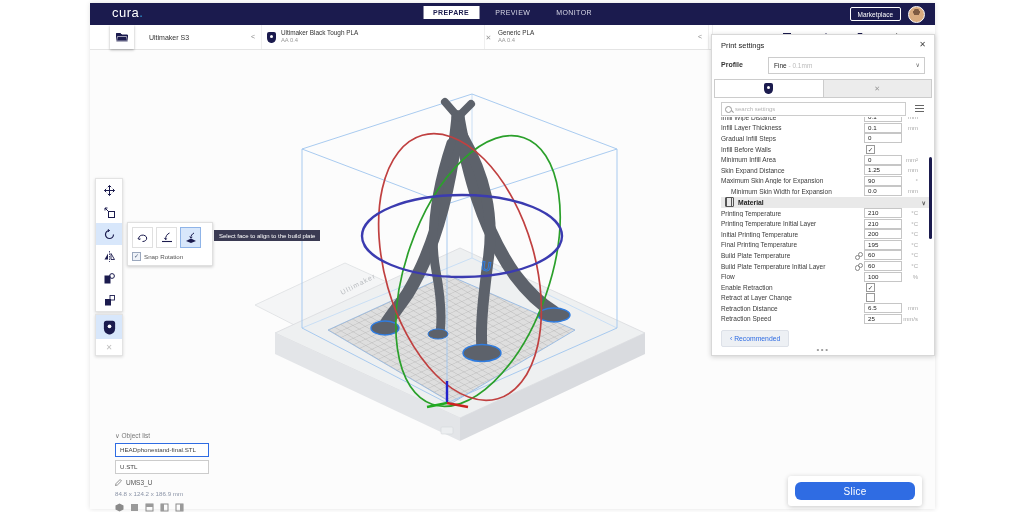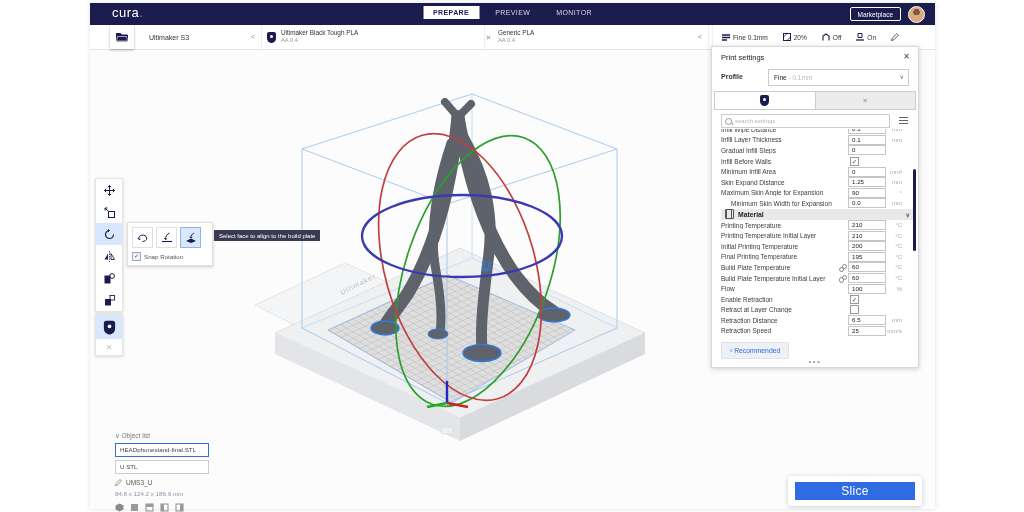--- a/index.html
+++ b/index.html
@@ -32,21 +32,21 @@
   .mat2line .l2{font-size:5.8px;color:#999;}
   .printcore{display:inline-block;width:9px;height:11px;background:#1b1b4e;border-radius:2px 2px 45% 45%;
     position:relative;}
   .printcore::after{content:"";position:absolute;left:3px;top:3px;width:3px;height:3px;border-radius:50%;background:#fff;}
   .ext-x{display:inline-block;width:9px;height:9px;line-height:9px;text-align:center;color:#9a9a9a;font-size:7px;}
   .summary{position:absolute;left:622px;width:196px;top:0;height:24px;border-left:1px solid #efefef;
     display:flex;align-items:center;justify-content:space-between;padding:0 9px;box-sizing:border-box;}
   .sum-item{display:flex;align-items:center;gap:3px;font-size:6.6px;color:#333;}
   .sicon{display:inline-block;}
   
-  .panel{position:absolute;left:621px;top:43px;width:208px;height:322px;background:#fff;
+  .panel{position:absolute;left:621px;top:31px;width:224px;height:322px;background:#fff;
     border:1px solid #d8d8d8;box-shadow:0 1px 5px rgba(0,0,0,.18);z-index:18;box-sizing:border-box;}
   .p-title{position:absolute;left:9px;top:6px;font-size:7.5px;color:#222;}
   .p-close{position:absolute;right:8px;top:5px;font-size:8px;color:#444;}
   .p-profile-label{position:absolute;left:9px;top:26px;font-size:7px;color:#333;font-weight:bold;}
   .p-select{position:absolute;left:56px;right:9px;top:22px;height:15px;border:1px solid #ccc;
     font-size:6.5px;line-height:15px;padding:0 5px;color:#222;}
   .p-select .hint{color:#bbb;}
   .p-select .chevd{position:absolute;right:4px;top:0;color:#666;font-size:6px;}
   .p-tabs{position:absolute;left:2px;right:2px;top:44px;height:18px;display:flex;border-bottom:1px solid #ccc;}
   .p-tab{flex:1;display:flex;align-items:center;justify-content:center;border:1px solid #ccc;border-bottom:none;}
@@ -109,22 +109,22 @@
   .obj-head{font-size:6.5px;color:#777;margin-bottom:3px;}
   .obj-item{height:12px;line-height:12px;border:1px solid #ccc;background:#fff;font-size:6.2px;
     color:#444;padding:0 4px;margin-bottom:3px;white-space:nowrap;overflow:hidden;}
   .obj-item.selected{border-color:#2f6ce3;}
   .obj-printer{margin-top:5px;font-size:6.5px;color:#555;display:flex;align-items:center;gap:4px;}
   .obj-dims{margin-top:4px;font-size:6.2px;color:#8a93a6;}
   .obj-views{margin-top:6px;display:flex;gap:6px;align-items:center;}
   
   .slicecard{position:absolute;left:698px;top:473px;width:134px;height:30px;background:#fff;
     border-radius:3px;box-shadow:0 1px 5px rgba(0,0,0,.2);z-index:14;}
-  .slice-btn{position:absolute;left:7px;right:7px;top:6px;bottom:6px;background:#2f6ce3;border-radius:0;
-    color:#fff;font-size:12px;display:flex;align-items:center;justify-content:center;letter-spacing:.3px;}
+  .slice-btn{position:absolute;left:7px;right:7px;top:6px;bottom:6px;background:#2f6ce3;border-radius:6px;
+    color:#fff;font-size:10px;display:flex;align-items:center;justify-content:center;letter-spacing:.3px;}
   
   .viewport{position:absolute;left:0;top:46px;width:845px;height:460px;background:#fcfcfc;z-index:1;}
   svg text{font-family:"Liberation Sans",sans-serif;}
 </style>
 </head>
 <body>
 
 <div id="stage">
 <div id="app">
 

